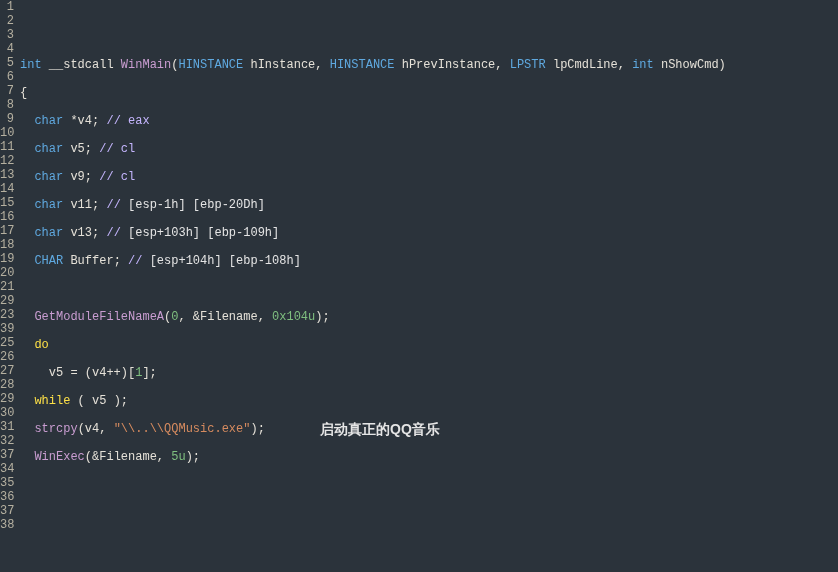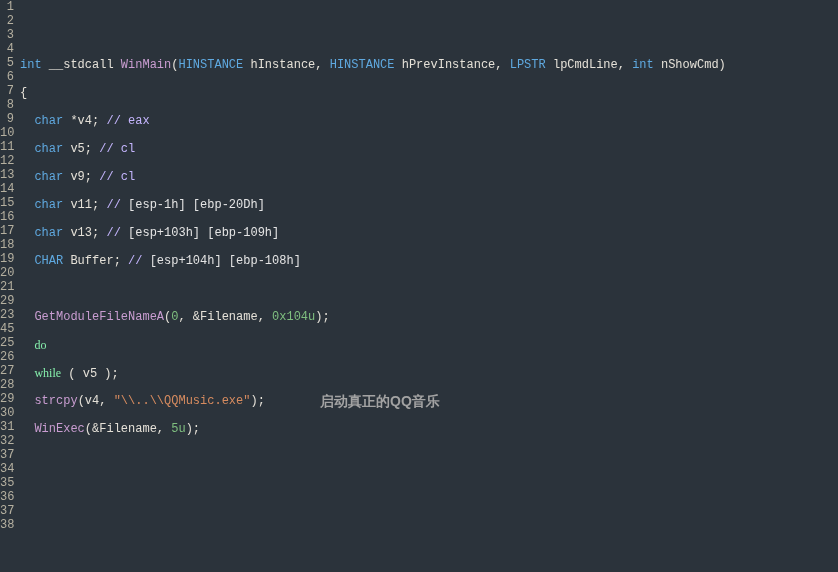--- a/index.html
+++ b/index.html
@@ -20,29 +20,29 @@
   padding-right: 4px;
   color: #b5b0a0;
   user-select: none;
   flex-shrink: 0;
   width: 18px;
 }
 .gutter div { height: 14px; }
 .code { flex: 1; padding-left: 2px; white-space: pre; margin-top: 44px; }
 .code .line { height: 14px; position: relative; }
 .kw-type { color: #5fa9e0; }       
-.kw-flow { color: #86efac; font-family: Liberation Serif, serif; }       
+.kw-flow { color: #fde047; }       
 .fn      { color: #c99dd1; }       
 .num     { color: #7fbf7f; }       
 .str     { color: #d68b5f; }       
 .cmt     { color: #c4b5fd; }       
 .cmt-reg { color: #e5e5e5; text-align: center; }
 .anno1 {
   position: absolute; left: 300px; top: 0;
-  color: #a3a3a3; font-weight: bold; font-size: 14px;
+  color: #e5e5e5; font-weight: bold; font-size: 14px;
   font-family: "Microsoft YaHei", sans-serif;
 }
 </style>
 </head>
 <body>
 
 <div class="gutter">
   <div>1</div>
   <div>2</div>
   <div>3</div>
@@ -59,21 +59,21 @@
   <div>14</div>
   <div>15</div>
   <div>16</div>
   <div>17</div>
   <div>18</div>
   <div>19</div>
   <div>20</div>
   <div>21</div>
   <div>29</div>
   <div>23</div>
-  <div>45</div>
+  <div>39</div>
   <div>25</div>
   <div>26</div>
   <div>27</div>
   <div>28</div>
   <div>29</div>
   <div>30</div>
   <div>31</div>
   <div>32</div>
   <div>37</div>
   <div>34</div>
@@ -88,20 +88,21 @@
 <div class="line"><span>{</span></div>
 <div class="line"><span>  </span><span class="kw-type">char</span><span> *v4; </span><span class="cmt">// eax</span></div>
 <div class="line"><span>  </span><span class="kw-type">char</span><span> v5; </span><span class="cmt">// cl</span></div>
 <div class="line"><span>  </span><span class="kw-type">char</span><span> v9; </span><span class="cmt">// cl</span></div>
 <div class="line"><span>  </span><span class="kw-type">char</span><span> v11; </span><span class="cmt">// </span><span class="cmt-reg">[esp-1h] [ebp-20Dh]</span></div>
 <div class="line"><span>  </span><span class="kw-type">char</span><span> v13; </span><span class="cmt">// </span><span class="cmt-reg">[esp+103h] [ebp-109h]</span></div>
 <div class="line"><span>  </span><span class="kw-type">CHAR</span><span> Buffer; </span><span class="cmt">// </span><span class="cmt-reg">[esp+104h] [ebp-108h]</span></div>
 <div class="line"></div>
 <div class="line"><span>  </span><span class="fn">GetModuleFileNameA</span><span>(</span><span class="num">0</span><span>, &amp;Filename, </span><span class="num">0x104u</span><span>);</span></div>
 <div class="line"><span>  </span><span class="kw-flow">do</span></div>
+<div class="line"><span>    v5 = (v4++)[</span><span class="num">1</span><span>];</span></div>
 <div class="line"><span>  </span><span class="kw-flow">while</span><span> ( v5 );</span></div>
 <div class="line"><span>  </span><span class="fn">strcpy</span><span>(v4, </span><span class="str">"\\..\\QQMusic.exe"</span><span>);</span><span class="anno1">启动真正的QQ音乐</span></div>
 <div class="line"><span>  </span><span class="fn">WinExec</span><span>(&amp;Filename, </span><span class="num">5u</span><span>);</span></div>
 
 
 
 
 
 
 

